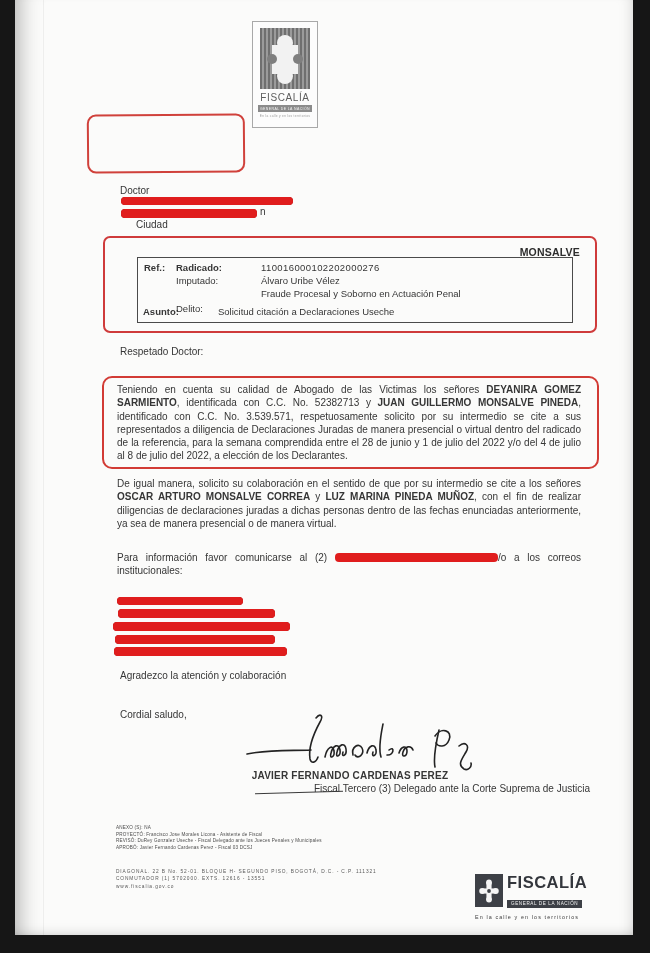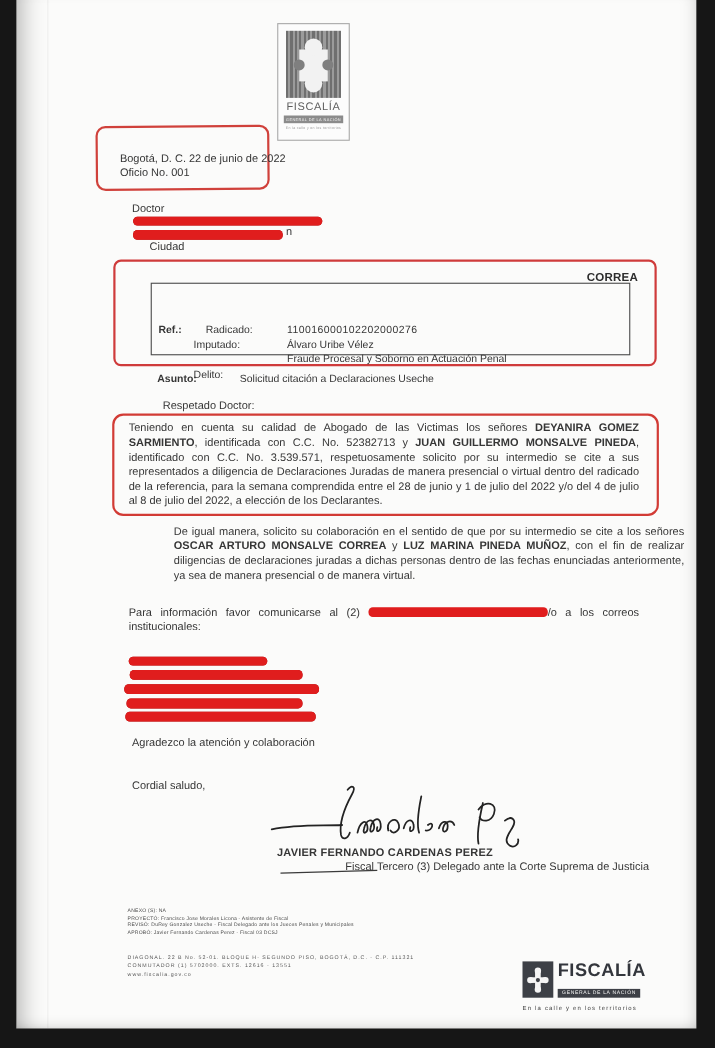--- a/index.html
+++ b/index.html
@@ -28,21 +28,21 @@
   
   .redbox { border:2px solid #d0413b; border-radius:10px; background:transparent; }
   .date-box { left:72px; top:114px; width:158px; height:59px; transform:rotate(-0.5deg); border-radius:9px; }
   .date-text { left:94px; top:138px; line-height:13px; }
 
   .redact { background:#e01d1d; border-radius:4px; box-shadow:0 0 0.5px #9d1414; }
 
   .ref-redbox { left:88px; top:236px; width:494px; height:97px; border-radius:7px; border-color:#cf3b3b; }
   .urgente { left:495px; top:246px; width:70px; text-align:right; font-size:10.5px; letter-spacing:0.2px; color:#2d2d2d; }
   .ref-black-box { left:122px; top:257px; width:436px; height:66px; border:1px solid #4a4a4a; }
-  .ref-black-box span { position:absolute; font-size:9.5px; color:#363636; white-space:nowrap;margin-top:33px; }
+  .ref-black-box span { position:absolute; font-size:9.5px; color:#363636; white-space:nowrap; }
 
   .para { text-align:justify; line-height:13.3px; }
   .p1-redbox { left:87px; top:376px; width:497px; height:93px; border-radius:10px; border-color:#d23b35; }
 
   .inline-redact { display:inline-block; width:163px; height:9px; background:#e01d1d; border-radius:4px; vertical-align:-1px; }
 
   .sig-name-wrap { left:95px; top:770px; width:480px; text-align:center; }
   .strike { left:240px; top:792px; width:88px; height:1.2px; background:#3a3a3a; transform:rotate(-1.6deg); }
 
   .approvals { left:101px; top:825px; font-size:4.6px; line-height:6.6px; color:#4c4c4c; letter-spacing:0.2px; filter:blur(0.2px); }
@@ -73,54 +73,50 @@
         <circle cx="12" cy="31" r="5" fill="#7f7f7f"></circle>
         <circle cx="38" cy="31" r="5" fill="#7f7f7f"></circle>
       </svg>
     </div>
     <div class="lname">FISCALÍA</div>
     <div class="lsub">GENERAL DE LA NACIÓN</div>
     <div class="ltag">En la calle y en los territorios</div>
   </div>
 
   <div class="abs redbox date-box"></div>
-  <div class="abs txt date-text">
-    <div>Bogotá, D. C.  22 de junio de 2022</div>
-    <div>Oficio No. 001</div>
-  </div>
 
   <div class="abs txt" style="left:105px; top:185px;">Doctor</div>
   <div class="abs redact" style="left:106px; top:197px; width:172px; height:8px;"></div>
   <div class="abs redact" style="left:106px; top:209px; width:136px; height:9px;"></div>
   <div class="abs txt" style="left:245px; top:206px;">n</div>
   <div class="abs txt" style="left:121px; top:219px;">Ciudad</div>
 
   <div class="abs redbox ref-redbox"></div>
-  <div class="abs b urgente">CORREA</div>
+  <div class="abs b urgente">MONSALVE</div>
 
   <div class="abs ref-black-box">
     <span class="b" style="left:6px; top:4px;">Ref.:</span>
-    <span style="left:49px; top:4px;">Radicado:</span>
+    <span style="left:38px; top:4px;font-weight:bold;">Radicado:</span>
     <span style="left:123px; top:4px; letter-spacing:0.4px;">110016000102202000276</span>
     <span style="left:38px; top:17px;">Imputado:</span>
     <span style="left:123px; top:17px;">Álvaro Uribe Vélez</span>
     <span style="left:38px; top:45px;">Delito:</span>
     <span style="left:123px; top:30px;">Fraude Procesal  y Soborno en Actuación Penal</span>
     <span class="b" style="left:5px; top:48px;">Asunto:</span>
     <span style="left:80px; top:48px;">Solicitud citación a Declaraciones Useche</span>
   </div>
 
-  <div class="abs txt" style="left:105px; top:364px;margin-left:28px;">Respetado Doctor:</div>
+  <div class="abs txt" style="left:105px; top:346px;">Respetado Doctor:</div>
 
   <div class="abs redbox p1-redbox"></div>
   <div class="abs txt para" style="left:102px; top:383px; width:464px;">
     <span>Teniendo en cuenta su calidad de Abogado de las Victimas los señores </span><span class="b">DEYANIRA GOMEZ SARMIENTO</span><span>, identificada con C.C. No. 52382713 y </span><span class="b">JUAN GUILLERMO MONSALVE PINEDA</span><span>, identificado con C.C. No. 3.539.571, respetuosamente solicito por su intermedio se cite a sus representados a diligencia de Declaraciones Juradas de manera presencial o virtual dentro del radicado de la referencia, para la semana comprendida entre el 28 de junio y 1 de julio del 2022 y/o del 4 de julio al 8 de julio del 2022, a elección de los Declarantes.</span>
   </div>
 
-  <div class="abs txt para" style="left:102px; top:477px; width:464px;margin-left:41px;">
+  <div class="abs txt para" style="left:102px; top:477px; width:464px;">
     <span>De igual manera, solicito su colaboración en el sentido de que por su intermedio se cite a los señores </span><span class="b">OSCAR ARTURO MONSALVE CORREA</span><span> y </span><span class="b">LUZ MARINA PINEDA MUÑOZ</span><span>, con el fin de realizar diligencias de declaraciones juradas a dichas personas dentro de las fechas enunciadas anteriormente, ya sea de manera presencial o de manera virtual.</span>
   </div>
 
   <div class="abs txt para" style="left:102px; top:551px; width:464px;">
     <span>Para información favor comunicarse al (2) </span><span class="inline-redact"></span><span>/o a los correos institucionales:</span>
   </div>
 
   <div class="abs redact" style="left:102px; top:597px; width:126px; height:8px;"></div>
   <div class="abs redact" style="left:103px; top:609px; width:157px; height:9px;"></div>
   <div class="abs redact" style="left:98px;  top:622px; width:177px; height:9px;"></div>

